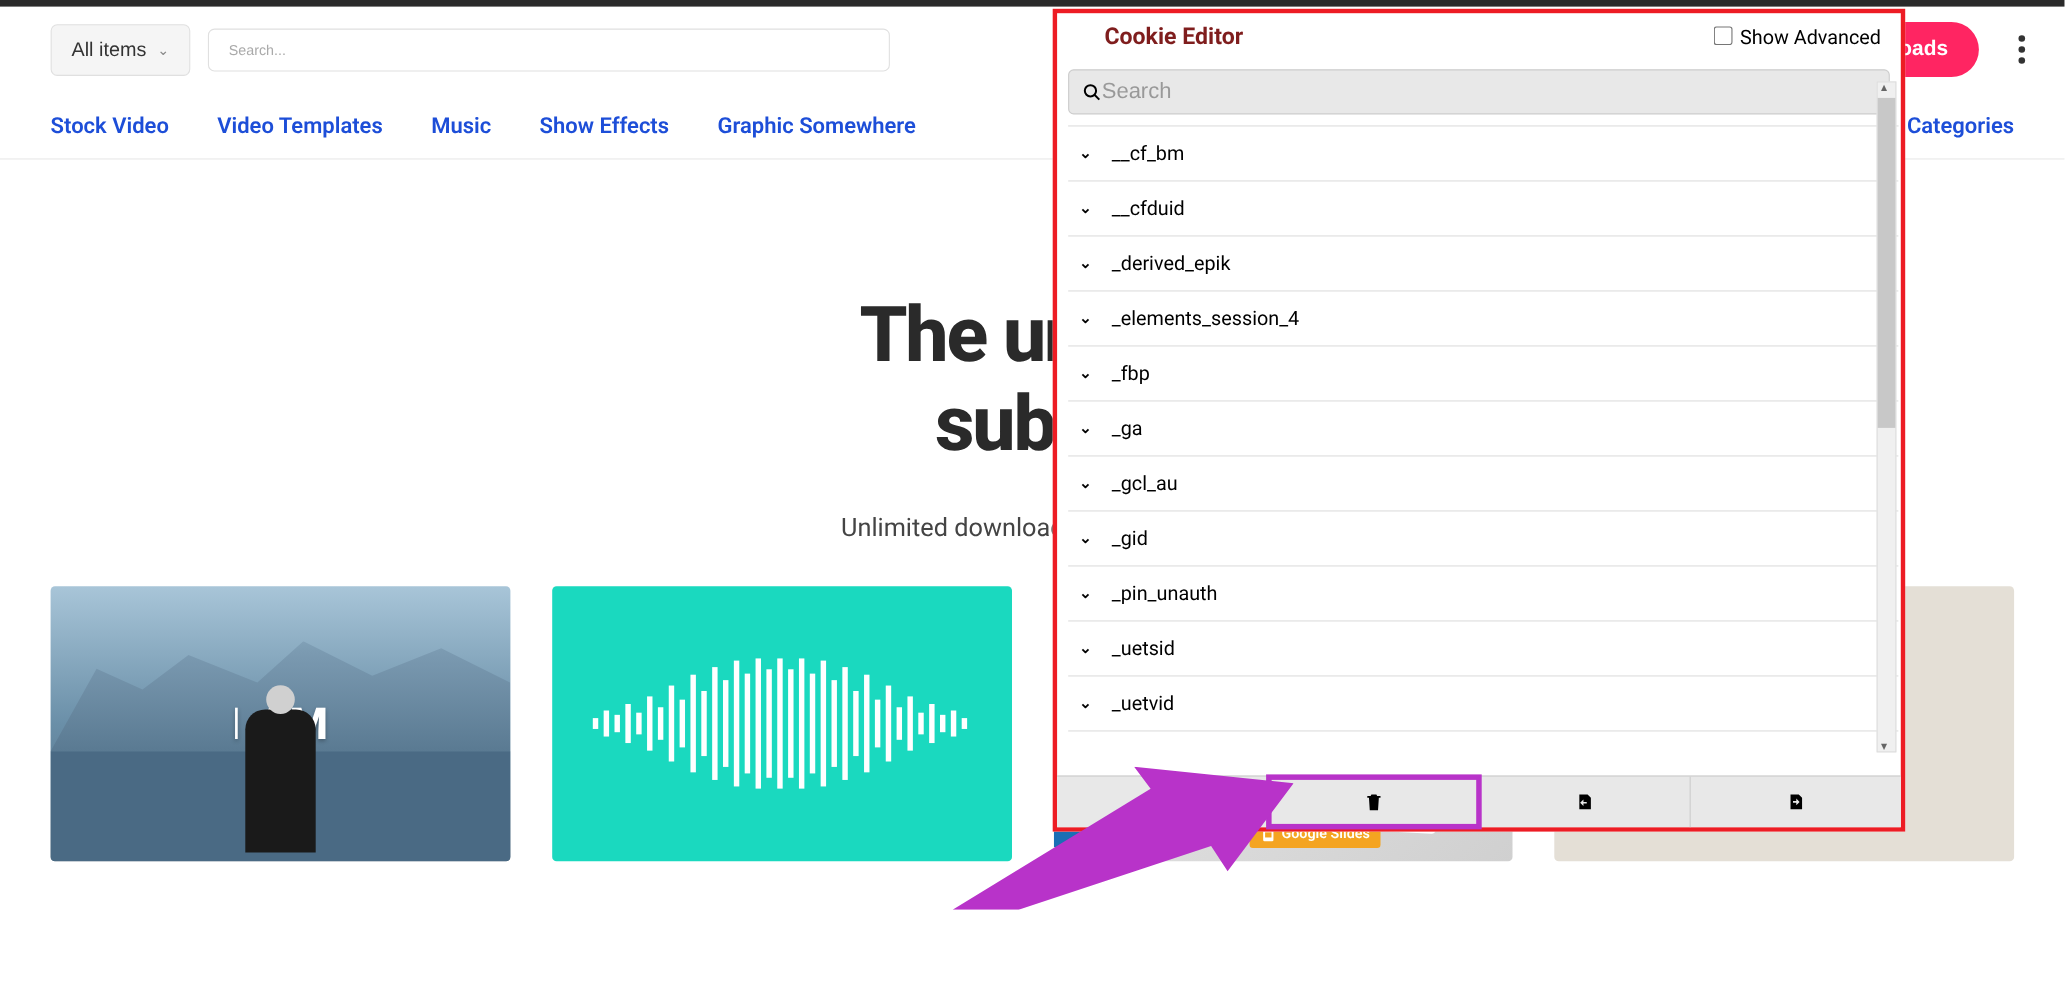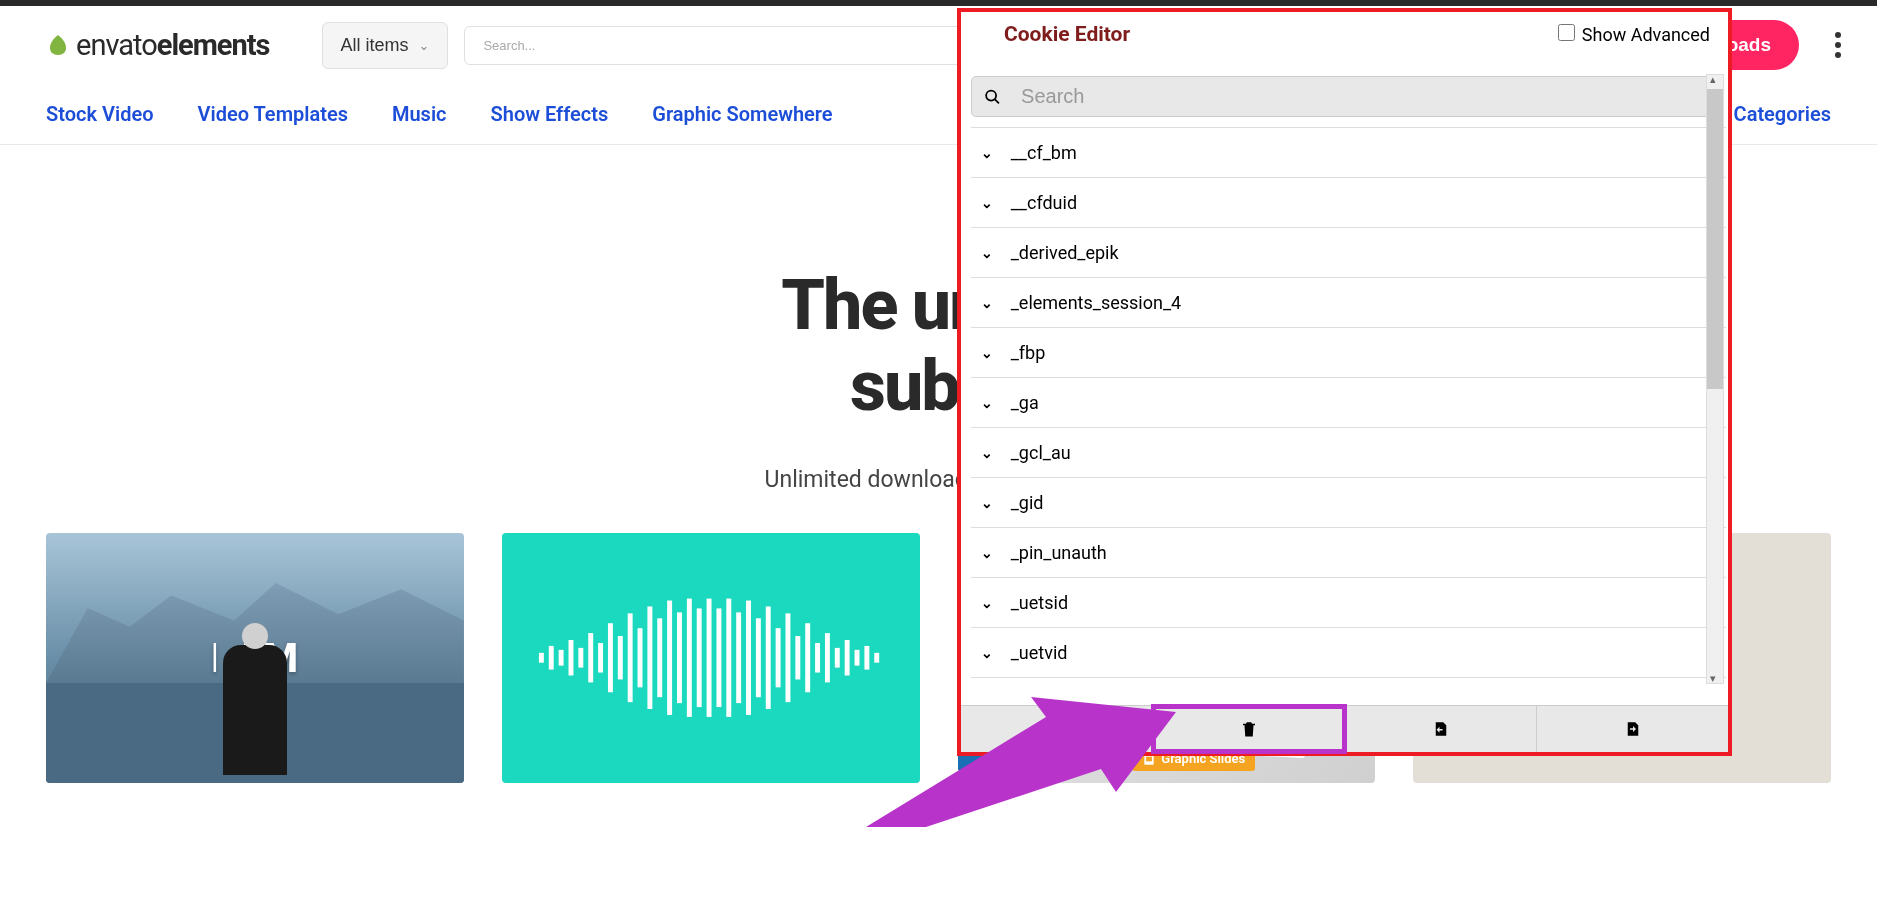--- a/index.html
+++ b/index.html
@@ -58,21 +58,21 @@
 .card4-text { position: absolute; bottom: 24%; width: 100%; text-align: center; color: #fff; font-family: cursive; font-size: 30px; font-weight: 700; font-style: italic; text-shadow: 0 2px 4px rgba(0,0,0,.4); }
 .card4-text-sub { font-size: 12px; font-weight: 400; font-style: normal; display: block; letter-spacing: 1px; }
 
 
 .cookie-popup { position: absolute; top: 8px; left: 957px; width: 775px; height: 748px; background: #fff; border: 4px solid #ed1c24; z-index: 100; display: flex; flex-direction: column; }
 .cookie-header { display: flex; align-items: center; justify-content: space-between; padding: 10px 18px; }
 .cookie-title { font-size: 21px; font-weight: 700; color: #7f1d1d; margin-left: 25px; }
 .show-adv { display: flex; align-items: flex-start; gap: 7px; font-size: 18px; color: #000; }
 .show-adv input { width: 17px; height: 17px; }
 
-.cookie-search { margin: 20px 10px 0 10px; display: flex; align-items: center; background: #e8e8e8; border: 1px solid #ccc; border-radius: 5px; padding: 8px 12px; gap: 20px; }
+.cookie-search { margin: 7px 10px 0 10px; display: flex; align-items: center; background: #e8e8e8; border: 1px solid #ccc; border-radius: 5px; padding: 8px 12px; gap: 0; }
 .cookie-search input { border: none; background: transparent; outline: none; font-size: 20px; width: 100%; }
 .cookie-search input::placeholder { color: #999; }
 
 .cookie-list { flex: 1; overflow-y: auto; margin: 10px 2px 0 10px; border-top: 1px solid #ddd; }
 .cookie-item { display: flex; align-items: center; gap: 18px; padding: 14px 10px; border-bottom: 1px solid #ddd; cursor: pointer; font-size: 18px; color: #000; }
 .cookie-item .chev { font-size: 14px; font-weight: 700; }
 
 .cookie-scrollbar { position: absolute; right: 4px; top: 62px; width: 18px; height: 610px; background: #f0f0f0; border: 1px solid #ddd; }
 .cookie-scrollbar-thumb { position: absolute; top: 14px; width: 100%; height: 300px; background: #c8c8c8; }
 .cookie-scrollbar::before { content: '▴'; position: absolute; top: -2px; left: 3px; font-size: 11px; color: #666; }
@@ -85,26 +85,20 @@
 
 
 .arrow-annotation { position: absolute; top: 697px; left: 866px; width: 310px; height: 130px; z-index: 200; pointer-events: none; }
 </style>
 </head>
 <body>
 
 <div class="top-dark-bar"></div>
 
 <div class="header-row">
-  <div class="logo">
-    <svg class="logo-leaf" viewBox="0 0 24 24">
-        <path fill="#82b440" d="M12 2C7 6 4 10 4 15c0 4 3 7 8 7s8-3 8-7c0-5-3-9-8-13z"></path>
-      </svg>
-    <span class="logo-text"><span>envato</span><span class="bold">elements</span></span>
-  </div>
   <button class="category-btn">
     <span>All items</span>
     <span class="chevron-down">⌄</span>
   </button>
   <div class="search-wrap">
     <input type="text" placeholder="Search..." style="">
   </div>
   <div class="spacer"></div>
   <button class="downloads-btn">ownloads</button>
   <button class="more-btn">
@@ -183,21 +177,21 @@
       <rect x="70" y="40" width="280" height="160" rx="4" fill="#f8f8f8" transform="rotate(-5 210 120)"></rect>
       <rect x="90" y="70" width="280" height="160" rx="4" fill="#fff" transform="rotate(3 230 150)"></rect>
       <path d="M0 190 Q 60 150 130 200 T 280 230 L 0 250 Z" fill="#1a6fb5"></path>
       <circle cx="50" cy="210" r="34" fill="#e69a3a"></circle>
     </svg>
     <div class="card3-slides">
       <svg width="14" height="14" viewBox="0 0 24 24">
           <rect x="4" y="2" width="16" height="20" rx="2" fill="#fff"></rect>
           <rect x="7" y="8" width="10" height="8" fill="#f4a421"></rect>
         </svg>
-      <span>Graphic Slides</span>
+      <span>Google Slides</span>
     </div>
   </div>
   <div class="card card4">
     <div class="card4-person"></div>
     <div class="card4-text">
       <span>Somewhere</span>
       <span class="card4-text-sub">only we know</span>
     </div>
   </div>
 </div>

